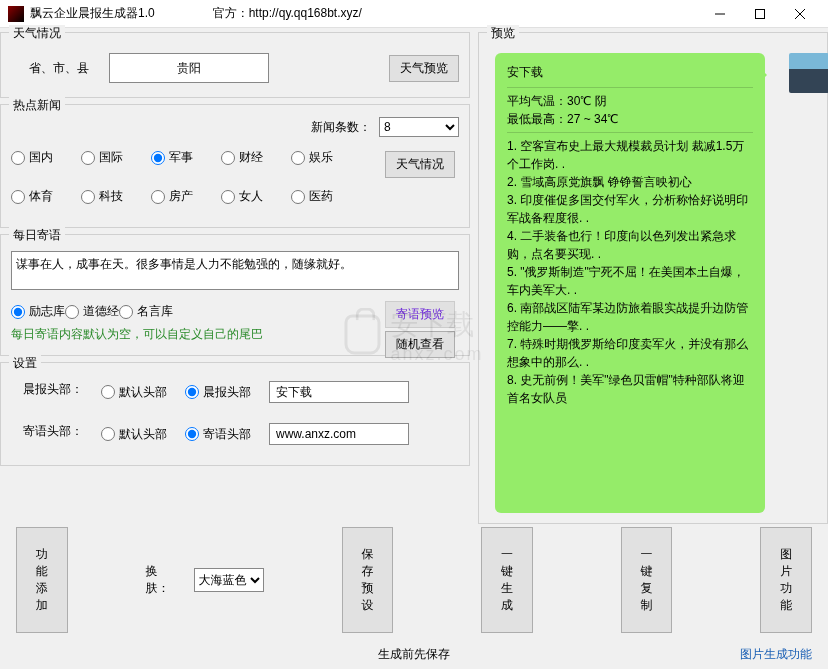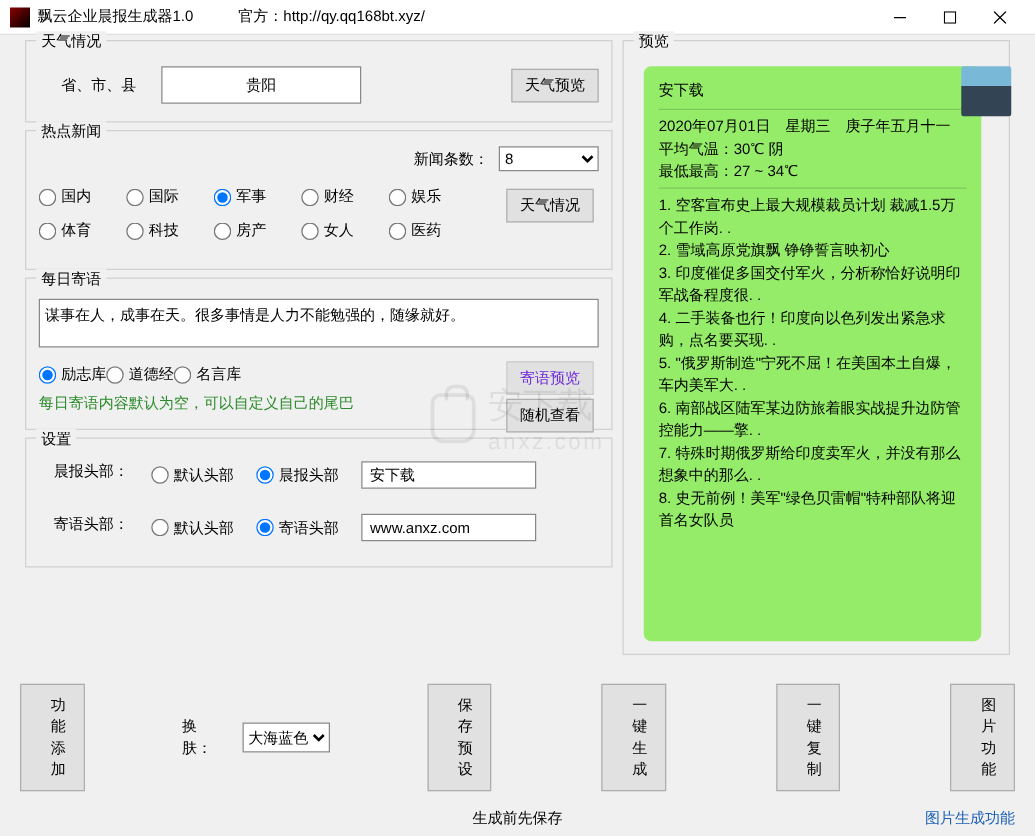--- a/index.html
+++ b/index.html
@@ -1,39 +1,39 @@
 <!DOCTYPE html>
 <html><head>
   <meta charset="utf-8">
   <style>
     * { margin: 0; padding: 0; box-sizing: border-box; font-family: "Microsoft YaHei", sans-serif; font-size: 12px; }
     body { width: 828px; height: 669px; background: #f0f0f0; position: relative; }
     .titlebar { height: 28px; background: #fff; display: flex; align-items: center; padding: 0 8px; border-bottom: 1px solid #e0e0e0; }
     .titlebar .app-icon { width: 16px; height: 16px; background: linear-gradient(135deg,#8b0000,#000); margin-right: 6px; }
     .titlebar .title-text { flex: 0 0 auto; text-align: right; }
-    .titlebar .url-text { margin-left: 36px; flex: 1; }
+    .titlebar .url-text { margin-left: 58px; flex: 1; }
     .titlebar .win-controls { display: flex; gap: 0; }
     .titlebar .win-btn { width: 40px; height: 28px; display: flex; align-items: center; justify-content: center; cursor: pointer; }
     .titlebar .win-btn svg { width: 10px; height: 10px; }
     
-    .main { display: flex; padding: 4px 20px; gap: 8px; }
+    .main { display: flex; padding: 4px 0; gap: 8px; }
     .left-col { flex: 0 0 470px; display: flex; flex-direction: column; gap: 6px; }
     .right-col { flex: 1; display: flex; flex-direction: column; }
     
     .group { border: 1px solid #d0d0d0; background: #f0f0f0; padding: 8px 10px 10px; position: relative; }
     .group-title { position: absolute; top: -8px; left: 8px; background: #f0f0f0; padding: 0 4px; }
     
     .weather-row { display: flex; align-items: center; gap: 20px; padding: 12px 0 4px; }
     .weather-row .label { margin-left: 18px; }
     .location-input { width: 160px; height: 30px; border: 1px solid #888; text-align: center; background: #fff; padding: 4px; }
     .btn { background: #e1e1e1; border: 1px solid #adadad; padding: 4px 10px; cursor: pointer; min-height: 24px; }
     
     .news-top { display: flex; align-items: center; justify-content: flex-end; gap: 8px; padding: 4px 0; }
     .news-top select { width: 80px; height: 20px; border: 1px solid #888; background: #fff; }
-    .news-radios { display: flex; flex-direction: column; gap: 10px; padding: 8px 0; }
+    .news-radios { display: flex; flex-direction: column; gap: 22px; padding: 8px 0; }
     .radio-row { display: flex; gap: 28px; align-items: center; }
     .radio-item { display: flex; align-items: center; gap: 4px; }
     .radio-item input { width: 14px; height: 14px; }
     .news-preview-btn { position: absolute; right: 14px; top: 46px; }
     
     .quote-textarea { width: 100%; height: 39px; border: 1px solid #888; background: #fff; padding: 4px; resize: none; margin-top: 8px; }
     .quote-bottom { display: flex; align-items: center; margin-top: 10px; position: relative; }
     .quote-hint { color: #2a8a2a; margin-top: 6px; }
     .quote-preview-btn { position: absolute; right: 14px; top: 66px; color: #6d28d9; border-color: #ccc; text-align: center; }
     .random-btn { position: absolute; right: 14px; top: 96px; }
@@ -44,21 +44,21 @@
     
     .preview-area { flex: 1; padding: 20px 10px 10px; position: relative; }
     .preview-bubble { background: #95ec69; border-radius: 6px; padding: 10px 12px; width: 270px; min-height: 460px; position: relative; margin-left: 6px; }
     .preview-bubble::after { content: ''; position: absolute; right: -8px; top: 16px; border: 6px solid transparent; border-left-color: #95ec69; }
     .avatar { width: 40px; height: 40px; background: linear-gradient(#7ab8d8 40%, #345 40%); position: absolute; right: -2px; top: 20px; border-radius: 2px; }
     .preview-line { line-height: 1.5; color: #000; }
     .preview-header { margin-bottom: 6px; }
     .preview-bubble hr { border: none; border-top: 1px solid rgba(0,0,0,0.15); margin: 4px 0; }
     
     .bottom-bar { position: absolute; bottom: 28px; left: 0; right: 0; padding: 8px 16px; display: flex; align-items: center; gap: 24px; }
-    .bottom-bar .btn { padding: 8px 14px; text-align: right; }
+    .bottom-bar .btn { padding: 18px 14px; }
     .theme-select { width: 90px; height: 24px; border: 1px solid #888; background: #fff; }
     
     .footer { position: absolute; bottom: 6px; width: 100%; text-align: center; }
     .footer-right { position: absolute; right: 16px; bottom: 6px; color: #1a5fb4; }
     
     .watermark { position: absolute; left: 50%; top: 50%; transform: translate(-50%,-50%); color: rgba(0,0,0,0.08); font-size: 28px; pointer-events: none; display: flex; align-items: center; gap: 10px; z-index: 100; }
     .watermark .wm-icon { width: 36px; height: 40px; border: 3px solid rgba(0,0,0,0.08); border-radius: 8px 8px 10px 10px; position: relative; }
     .watermark .wm-icon::before { content: ''; position: absolute; top: -10px; left: 8px; width: 14px; height: 10px; border: 3px solid rgba(0,0,0,0.08); border-bottom: none; border-radius: 8px 8px 0 0; }
   </style>
 </head>
@@ -206,21 +206,20 @@
         </div>
     </div>
   </div>
 
   <div class="right-col">
     <div class="group preview-area" style="height:548px;">
       <span class="group-title">预览</span>
       <div class="preview-bubble">
         <div class="preview-line preview-header">安下载</div>
         <hr>
-        <div class="preview-line">2020年07月01日　星期三　庚子年五月十一</div>
         <div class="preview-line">平均气温：30℃ 阴</div>
         <div class="preview-line">最低最高：27 ~ 34℃</div>
         <hr>
         <div id="preview-items">
             <div class="preview-line">1. 空客宣布史上最大规模裁员计划 裁减1.5万个工作岗. .</div>
             <div class="preview-line">2. 雪域高原党旗飘 铮铮誓言映初心</div>
             <div class="preview-line">3. 印度催促多国交付军火，分析称恰好说明印军战备程度很. .</div>
             <div class="preview-line">4. 二手装备也行！印度向以色列发出紧急求购，点名要买现. .</div>
             <div class="preview-line">5. "俄罗斯制造"宁死不屈！在美国本土自爆，车内美军大. .</div>
             <div class="preview-line">6. 南部战区陆军某边防旅着眼实战提升边防管控能力——擎. .</div>

